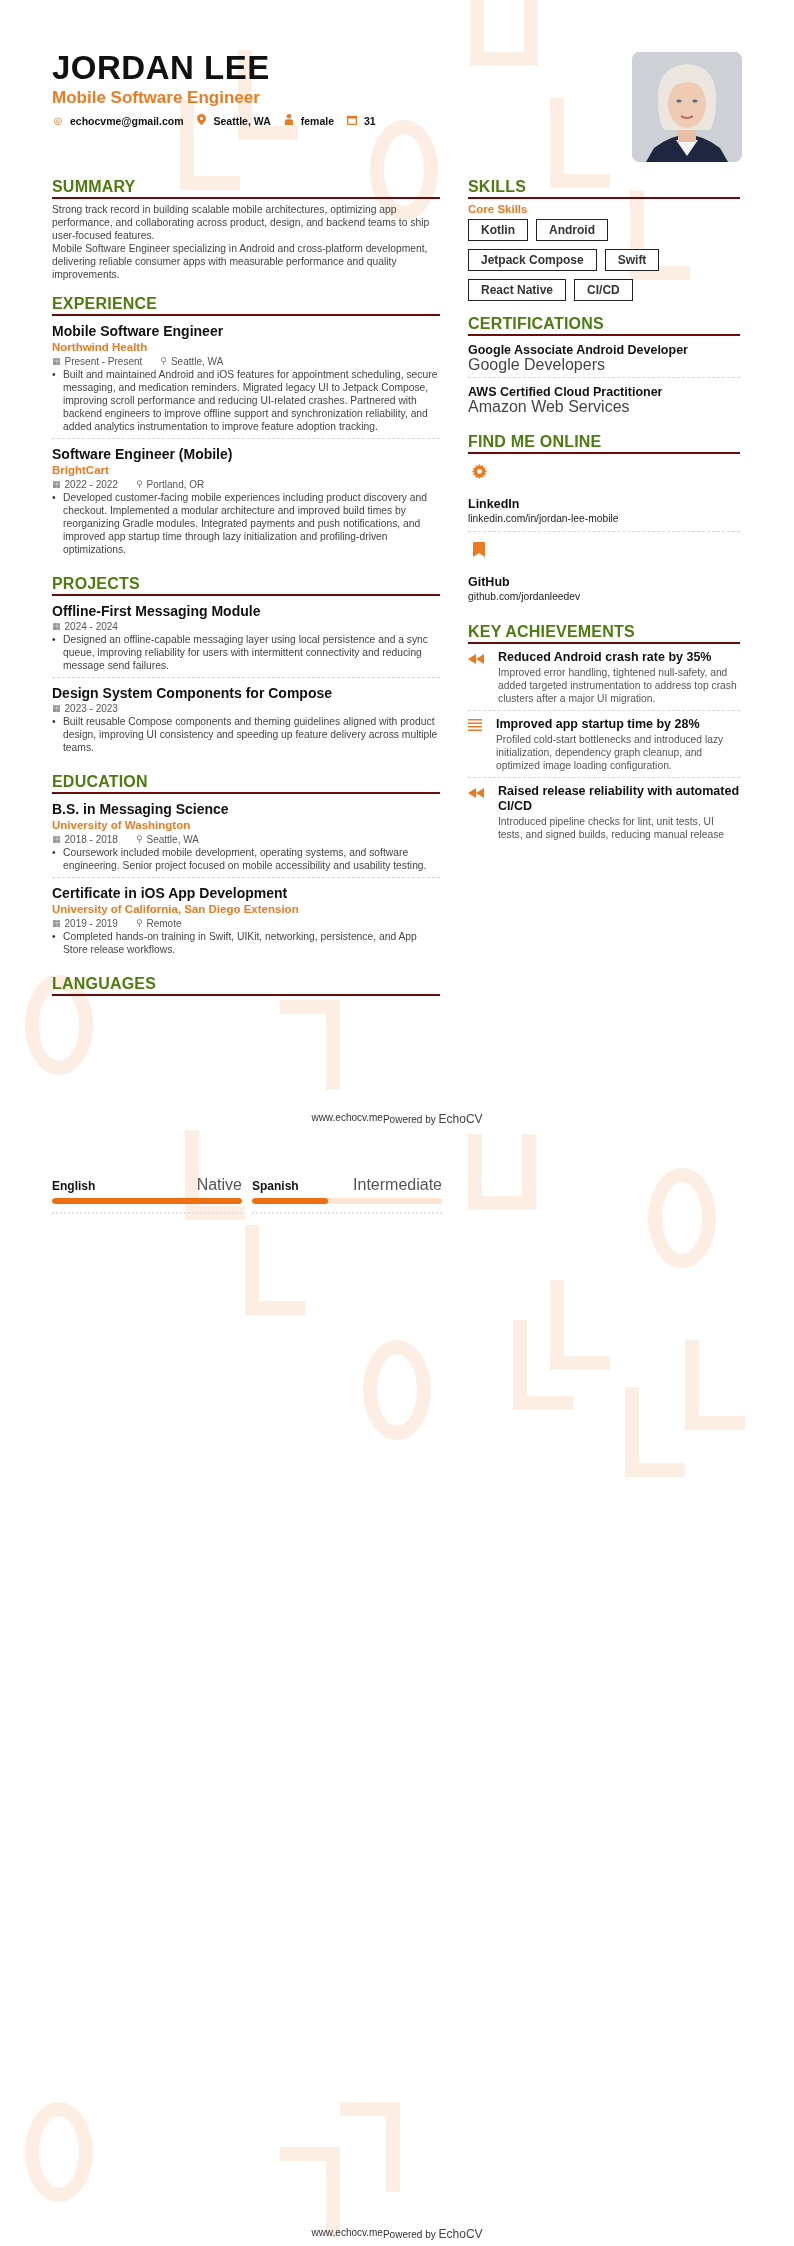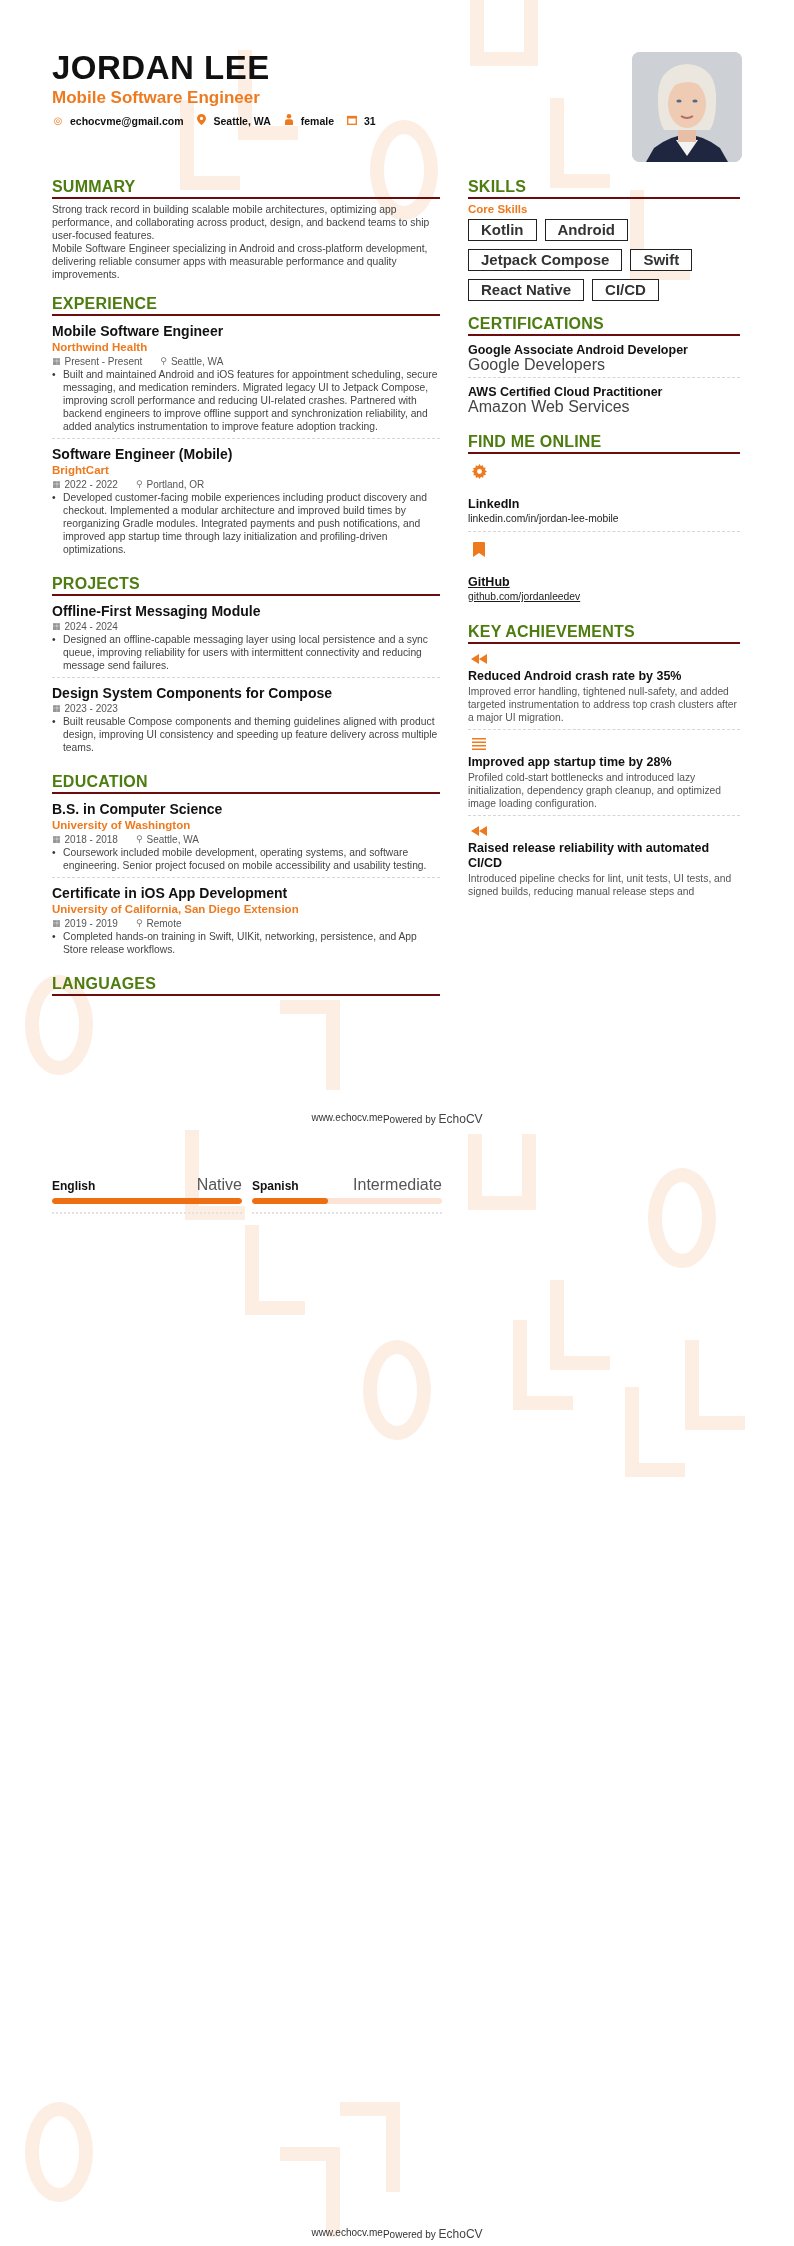--- a/index.html
+++ b/index.html
@@ -37,34 +37,34 @@
   .entry-org { font-size: 11.5px; font-weight: 700; color: #ee7a1f; line-height: 15px; }
   .meta { display: flex; gap: 18px; font-size: 10px; color: #555; line-height: 13px; }
   .meta span.m { display: flex; align-items: center; gap: 4px; }
   .meta .gi { color: #777; font-size: 9px; }
   .bullets { list-style: none; font-size: 10.3px; color: #444; line-height: 13px; }
   .bullets li { position: relative; padding-left: 11px; }
   .bullets li::before { content: "•"; position: absolute; left: 0; top: 0; color: #333; }
 
   .skills-sub { font-size: 11.5px; font-weight: 700; color: #ee7a1f; margin-bottom: 4px; }
   .chips { display: flex; flex-wrap: wrap; gap: 8px 8px; width: 240px; }
-  .chip { border: 1.5px solid #222; padding: 3px 12px; font-size: 15px; font-weight: 700; color: #333; background: #fff; line-height: 14px; }
+  .chip { border: 1.5px solid #222; padding: 3px 12px; font-size: 12px; font-weight: 700; color: #333; background: #fff; line-height: 14px; }
 
   .cert { padding: 2px 0 5px; border-bottom: 1px dashed #d6d6d6; margin-bottom: 4px; }
   .cert:last-child { border-bottom: none; }
   .cert-name { font-size: 12.5px; font-weight: 700; color: #111; line-height: 16px; }
   .cert-issuer { font-size: 16px; color: #444; line-height: 14px; }
 
   .link-item { display: flex; gap: 14px; padding: 3px 0 5px; border-bottom: 1px dashed #d6d6d6; margin-bottom: 4px; flex-direction: column; }
-  .link-item:last-child { border-bottom: none; text-decoration: underline; }
+  .link-item:last-child { border-bottom: none; }
   .link-ico { width: 22px; color: #ee7a1f; font-size: 15px; text-align: center; padding-top: 3px; }
   .link-name { font-size: 12.5px; font-weight: 700; color: #111; line-height: 16px; }
   .link-url { font-size: 10.3px; color: #222; line-height: 14px; }
 
-  .ach { display: flex; gap: 2px; padding: 2px 0 5px; border-bottom: 1px dashed #d6d6d6; margin-bottom: 4px; flex-direction: column; }
+  .ach { display: flex; gap: 14px; padding: 2px 0 5px; border-bottom: 1px dashed #d6d6d6; margin-bottom: 4px; }
   .ach:last-child { border-bottom: none; }
   .ach-ico { width: 22px; color: #ee7a1f; font-size: 13px; text-align: center; padding-top: 2px; }
   .ach-title { font-size: 12.5px; font-weight: 700; color: #111; line-height: 15px; }
   .ach-desc { font-size: 10.3px; color: #555; line-height: 13px; margin-top: 1px; }
   .ach-clip { max-height: 48px; overflow: hidden; }
 
   .footer { position: absolute; left: 50px; width: 694px; display: flex; justify-content: center; font-size: 10px; color: #333; }
   .footer .brand { font-size: 12px; color: #444; }
 
   .langs { position: absolute; left: 52px; top: 1176px; width: 390px; display: flex; gap: 10px; }
@@ -229,21 +229,21 @@
         <ul class="bullets">
           <li>Built reusable Compose components and theming guidelines aligned with product design, improving UI consistency and speeding up feature delivery across multiple teams.</li>
         </ul>
       </div>
     </div>
 
     <div class="section">
       <div class="sec-title">EDUCATION</div>
 
       <div class="entry">
-        <div class="entry-title">B.S. in Computer Science</div>
+        <div class="entry-title">B.S. in Messaging Science</div>
         <div class="entry-org">University of Washington</div>
         <div class="meta">
           <span class="m">
               <span class="gi">▦</span>
               <span>2018 - 2018</span>
             </span>
           <span class="m">
               <span class="gi">⚲</span>
               <span>Seattle, WA</span>
             </span>

